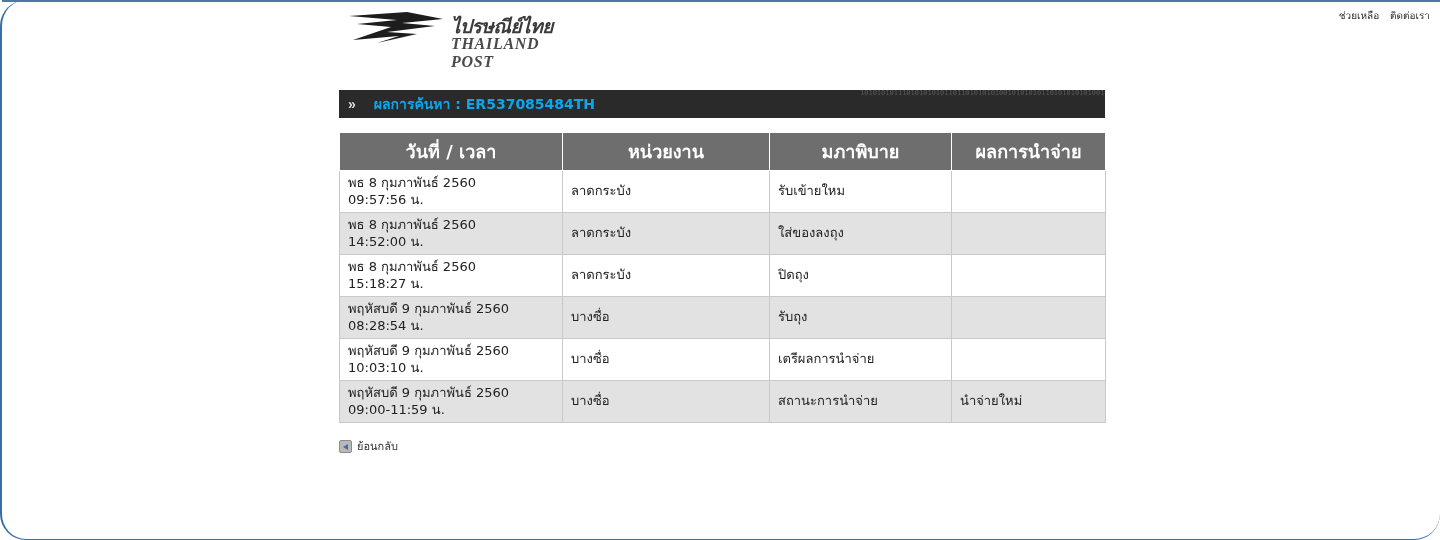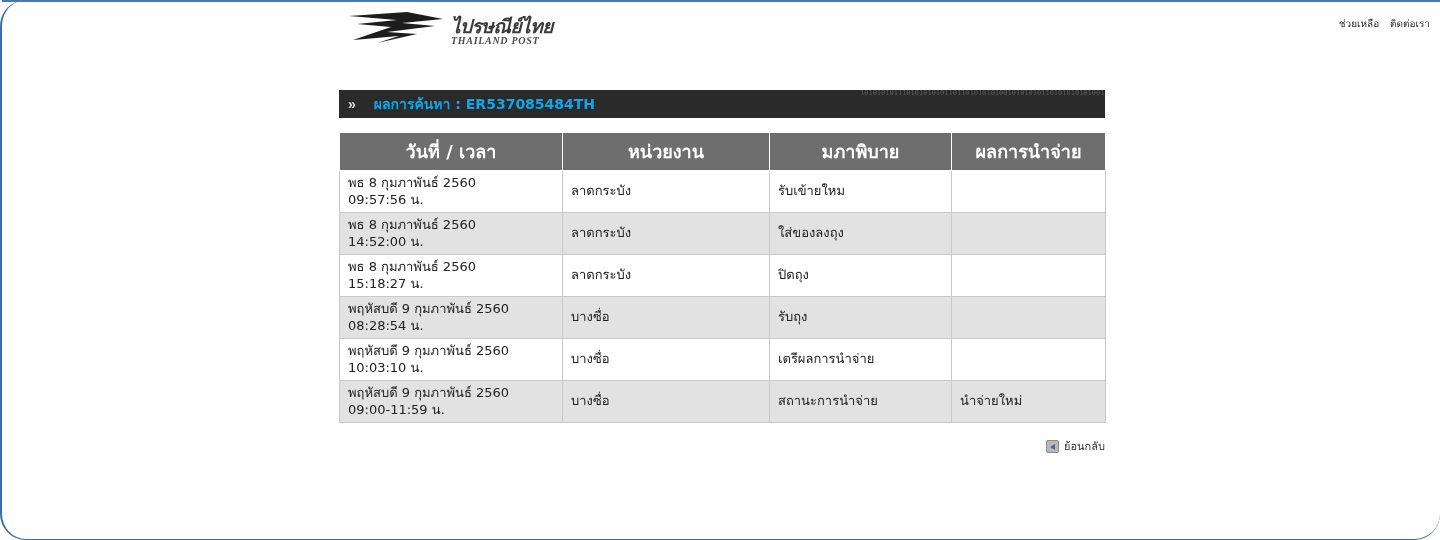--- a/index.html
+++ b/index.html
@@ -54,30 +54,30 @@
     font-weight: bold;
     font-style: italic;
     color: #3b3b3b;
     letter-spacing: -0.5px;
   }
   .logo-text-en {
     position: absolute;
     left: 104px;
     top: 27px;
     font-family: "Liberation Serif", serif;
-    font-size: 10px;
+    font-size: 16px;
     font-weight: bold;
     font-style: italic;
     color: #4a4a4a;
     letter-spacing: 0.7px;
   }
   .header-links {
     position: absolute;
     right: 10px;
-    top: 16px;
+    top: 8px;
     font-size: 10.5px;
     color: #333;
   }
   .header-links a {
     color: #2b2b2b;
     text-decoration: none;
     margin-left: 8px;
     font-family: "DejaVu Sans", sans-serif;
     font-size: 10px;
   }
@@ -161,21 +161,21 @@
   table.track tr.even td { background: #ffffff; }
   table.track tr.odd  td { background: #e2e2e2; }
   .col-date { width: 223px; }
   .col-office { width: 207px; }
   .col-desc { width: 182px; }
   .col-result { width: 154px; }
 
   .back-row {
     margin-top: 14px;
     width: 766px;
-    text-align: right;
+    text-align: left;
     font-size: 0;
   }
   .back-link {
     display: inline-flex;
     align-items: center;
     gap: 5px;
     text-decoration: none;
   }
   .back-icon {
     display: inline-block;

